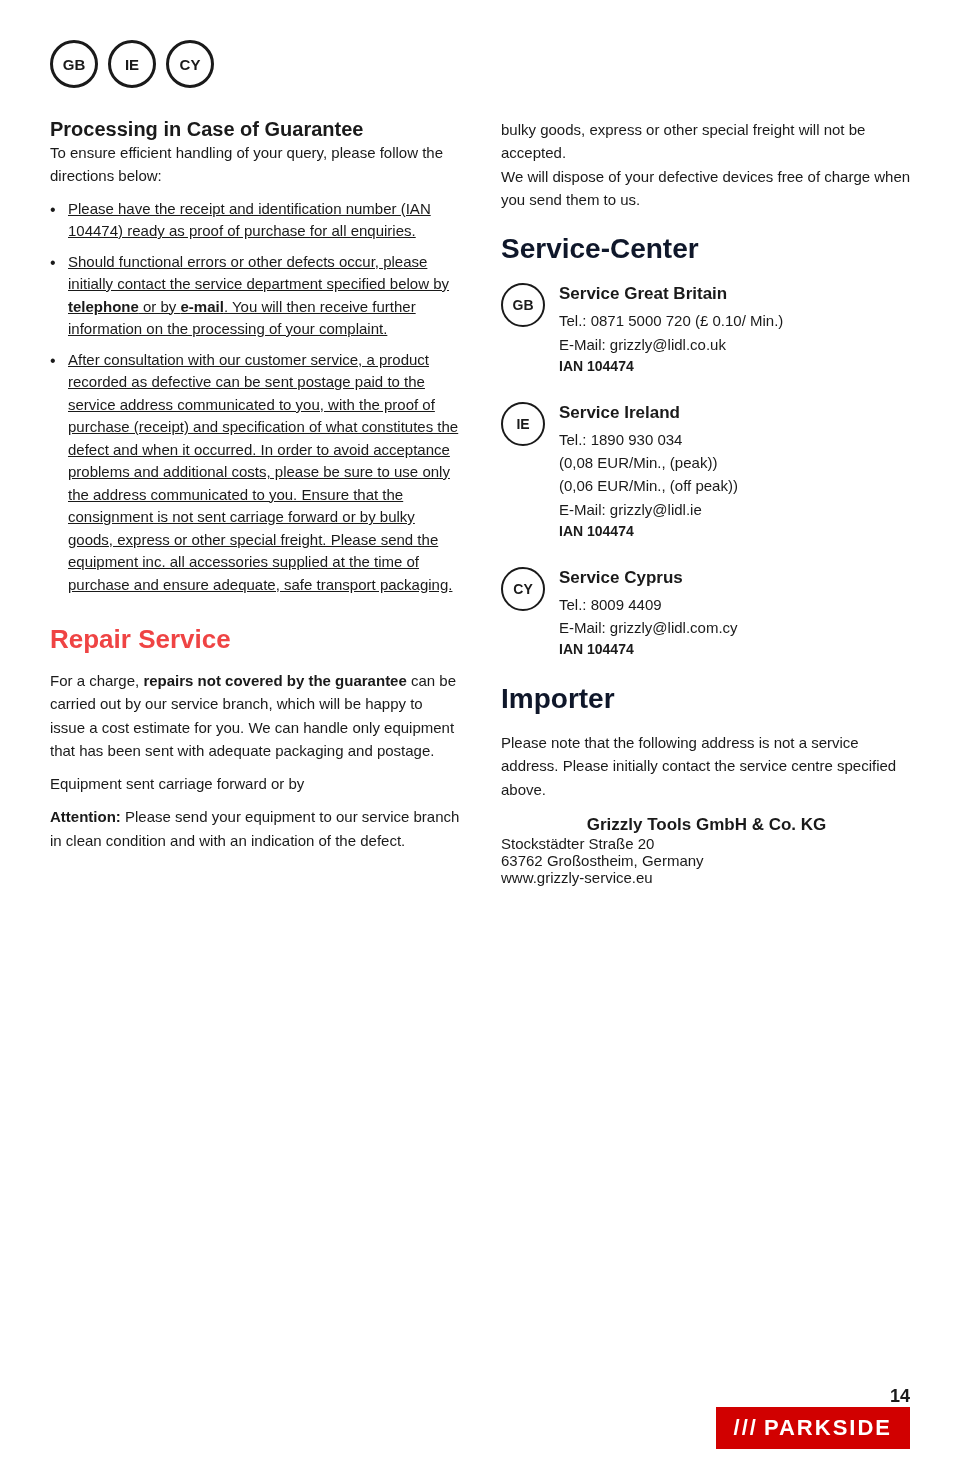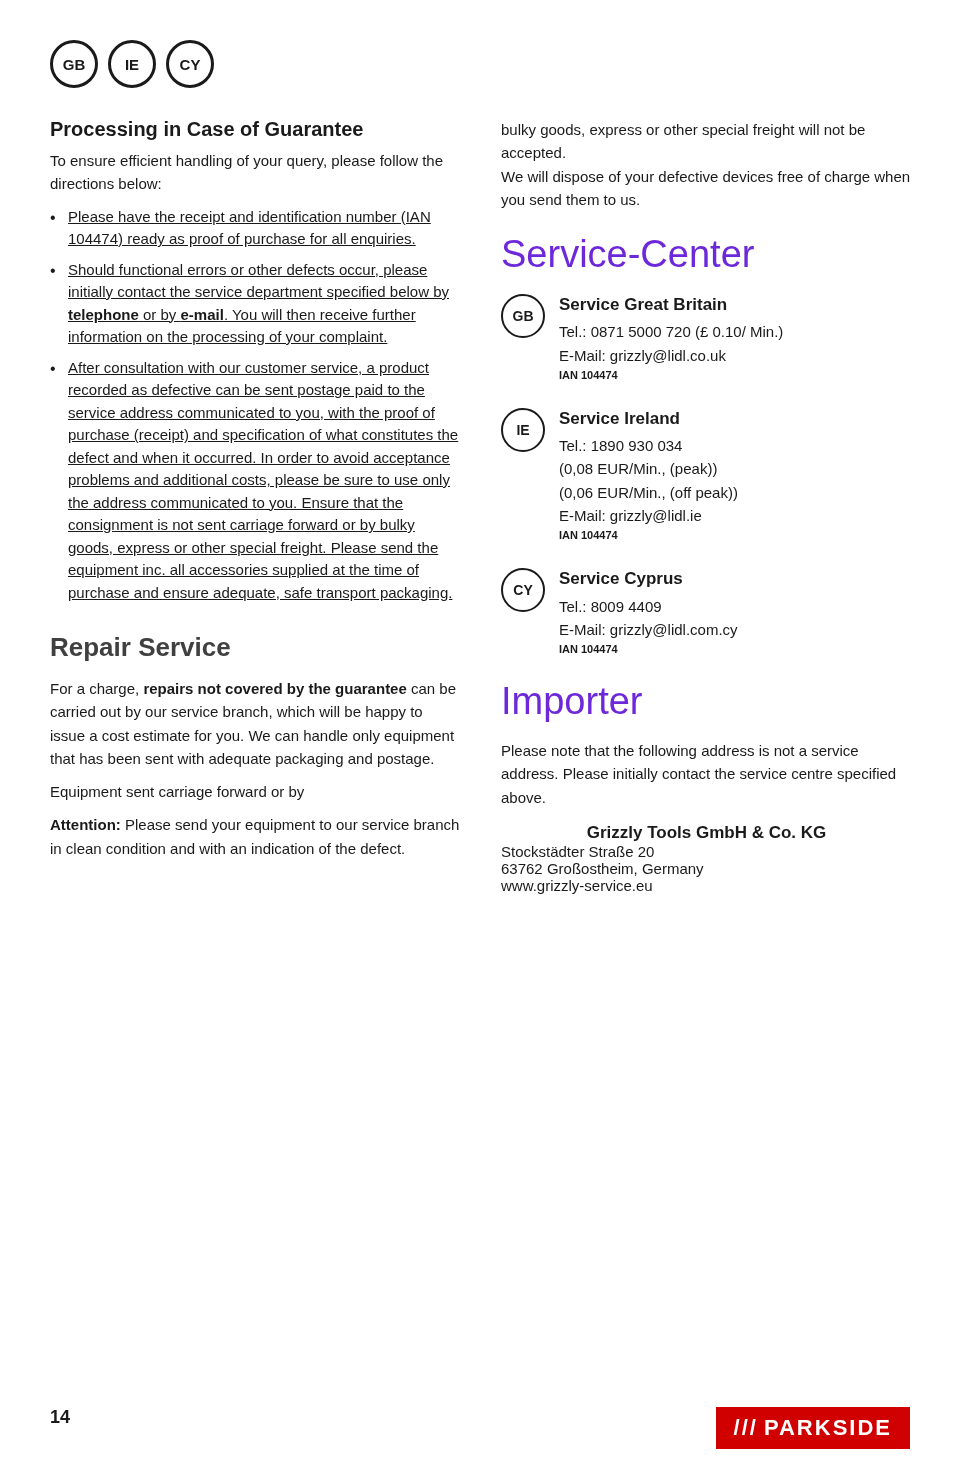--- a/index.html
+++ b/index.html
@@ -51,35 +51,35 @@
 
     .col-right {
       flex: 1;
     }
 
     
     .section-title {
       font-size: 26px;
       font-weight: bold;
       margin-bottom: 14px;
-      color: #404040;
+      color: #ef4444;
     }
 
     .section-title-lg {
-      font-size: 38px;
-      font-weight: normal;
+      font-size: 28px;
+      font-weight: bold;
       margin-bottom: 16px;
-      color: #6d28d9;
+      color: #0f172a;
     }
 
     
     .processing-title {
       font-size: 20px;
       font-weight: bold;
-      margin-bottom: 8px;
+      margin-bottom: 0;
     }
 
     .bullet-list {
       list-style: none;
       padding: 0;
       margin-bottom: 10px;
     }
 
     .bullet-list li {
       padding-left: 18px;
@@ -130,21 +130,21 @@
     }
 
     .service-name {
       font-weight: bold;
       font-size: 17px;
       margin-bottom: 2px;
     }
 
     .ian {
       font-weight: bold;
-      font-size: 11px;
+      font-size: 14px;
     }
 
     
     .repair-section {
       margin-top: 28px;
     }
 
     
     .importer-section {
       margin-top: 20px;
@@ -157,22 +157,23 @@
       text-align: center;
     }
 
     
     .footer {
       position: absolute;
       bottom: 30px;
       left: 50px;
       right: 50px;
       display: flex;
-      align-items: flex-start;
+      align-items: flex-end;
       justify-content: space-between;
+      flex-direction: column;
     }
 
     .page-number {
       font-size: 18px;
       font-weight: bold;
     }
 
     
     .parkside-logo {
       display: flex;

